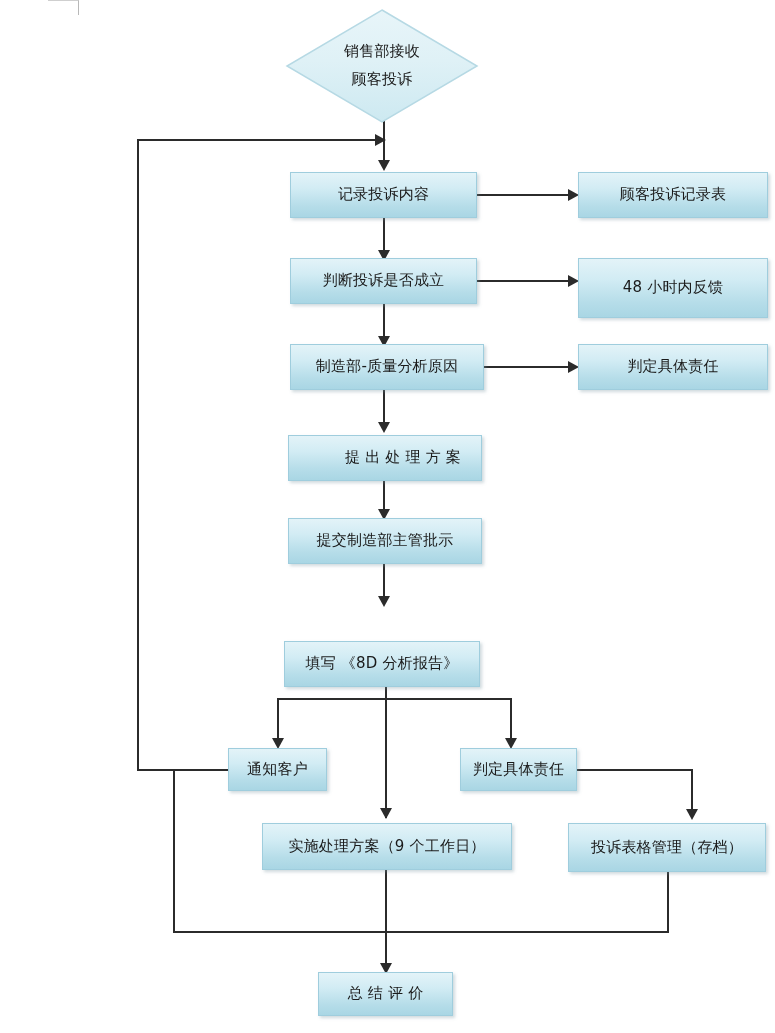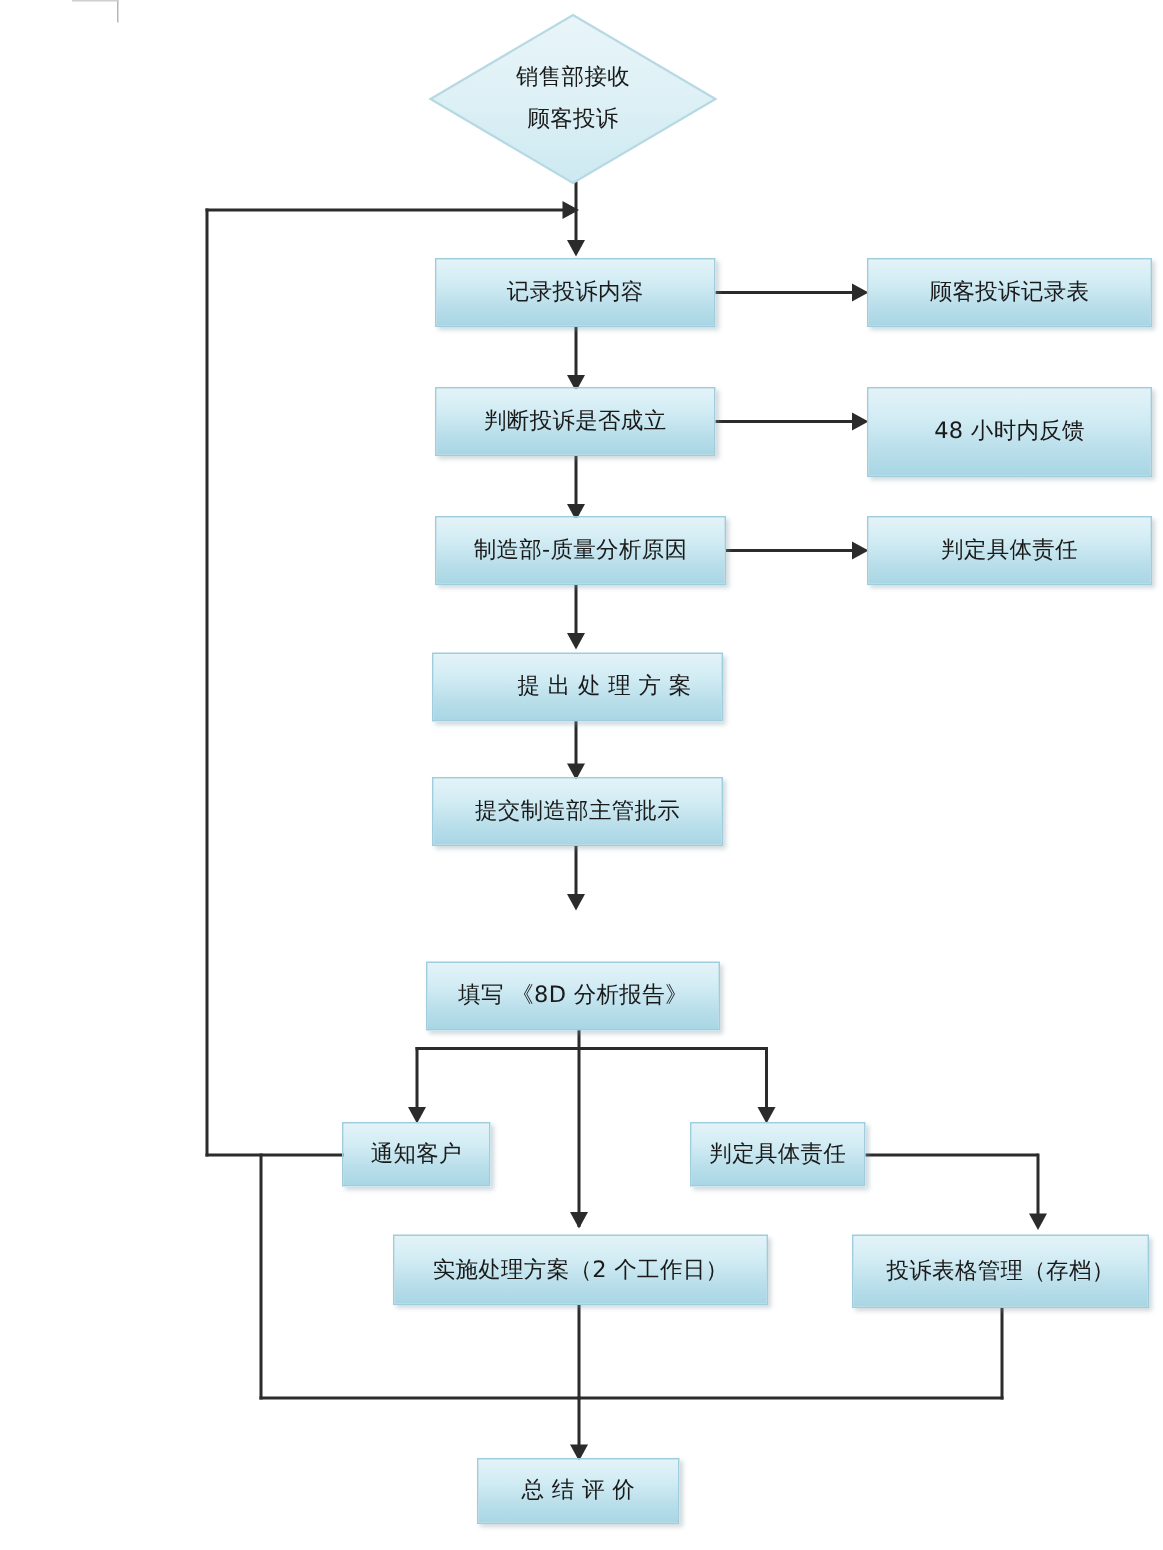--- a/index.html
+++ b/index.html
@@ -196,21 +196,21 @@
 
   <div class="node" style="left:228px; top:748px; width:99px; height:43px;">
     <span>通知客户</span>
   </div>
 
   <div class="node" style="left:460px; top:748px; width:117px; height:43px;">
     <span>判定具体责任</span>
   </div>
 
   <div class="node" style="left:262px; top:823px; width:250px; height:47px;">
-    <span>实施处理方案（2 个工作日）</span>
+    <span>实施处理方案（9 个工作日）</span>
   </div>
 
   <div class="node" style="left:568px; top:823px; width:198px; height:49px;text-align:center;">
     <span>投诉表格管理（存档）</span>
   </div>
 
   <div class="node" style="left:318px; top:972px; width:135px; height:44px;">
     <span>总 结 评 价</span>
   </div>
 

